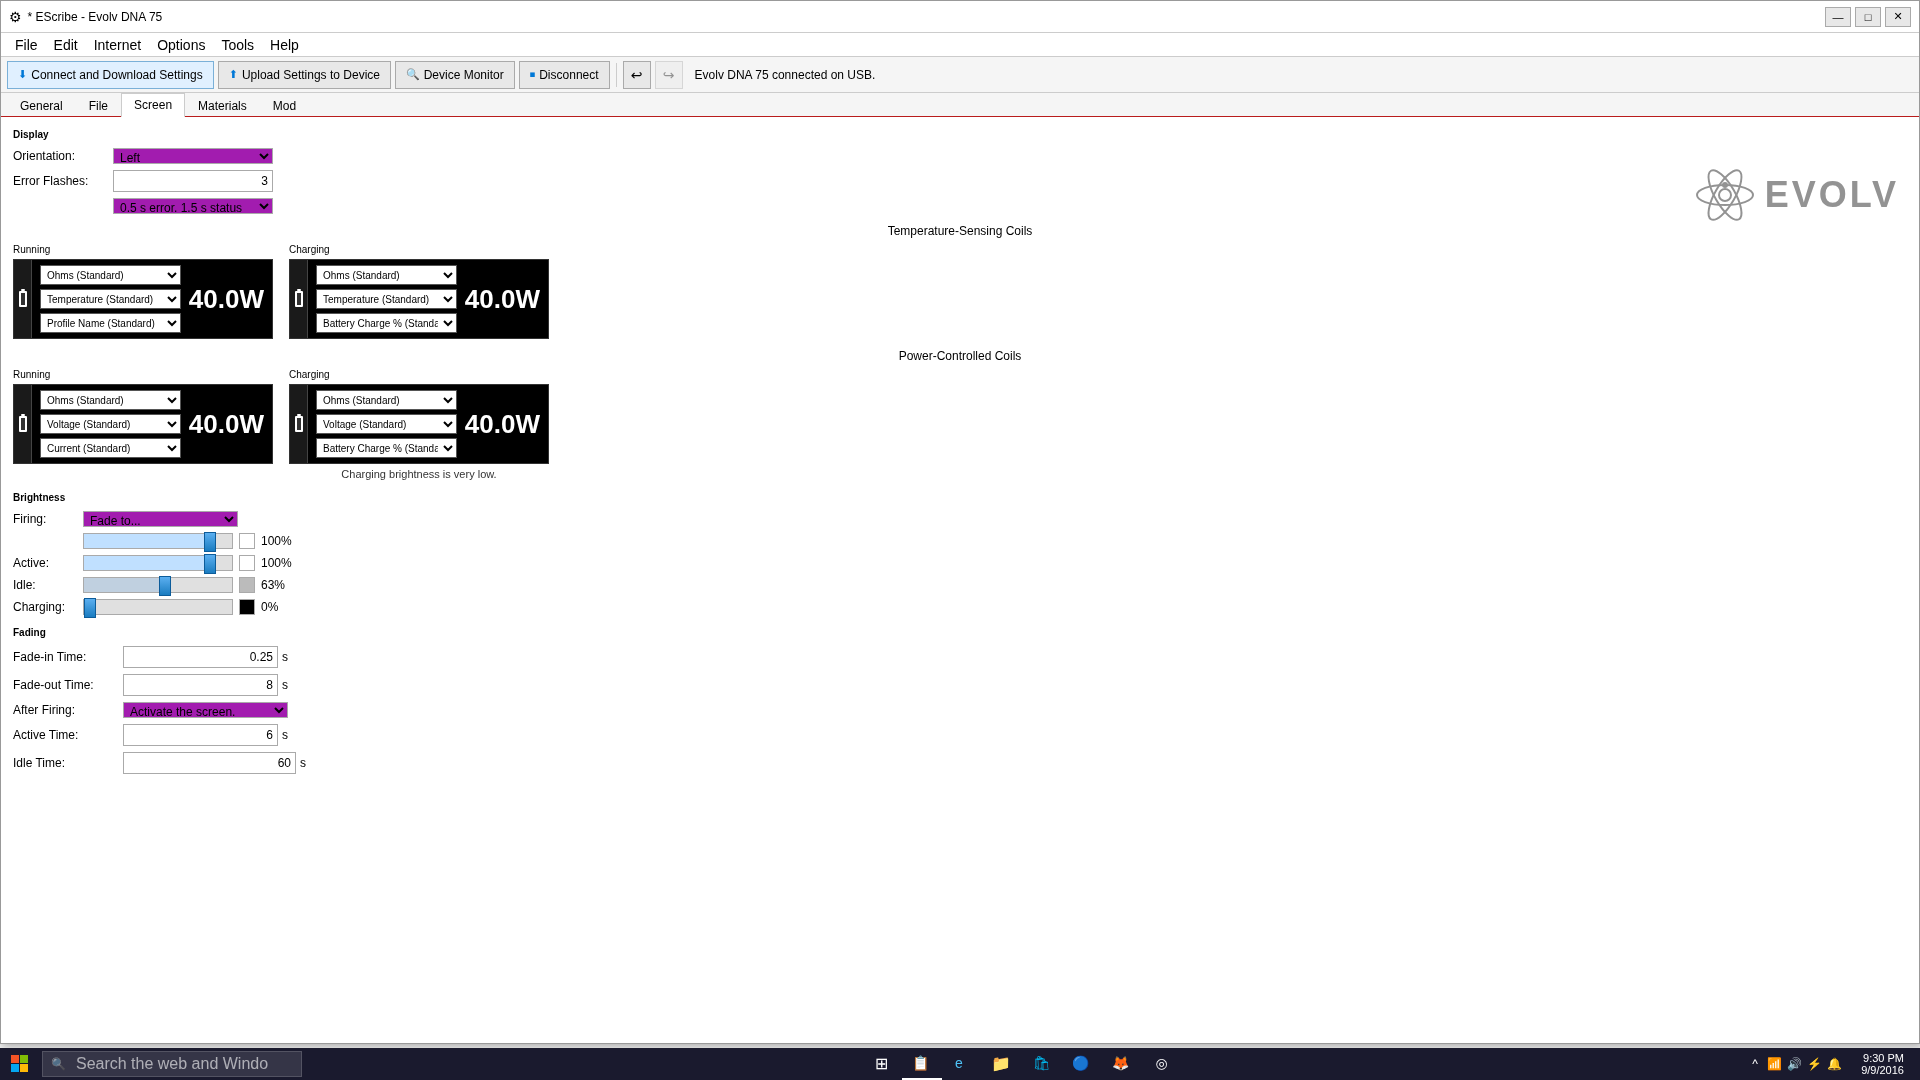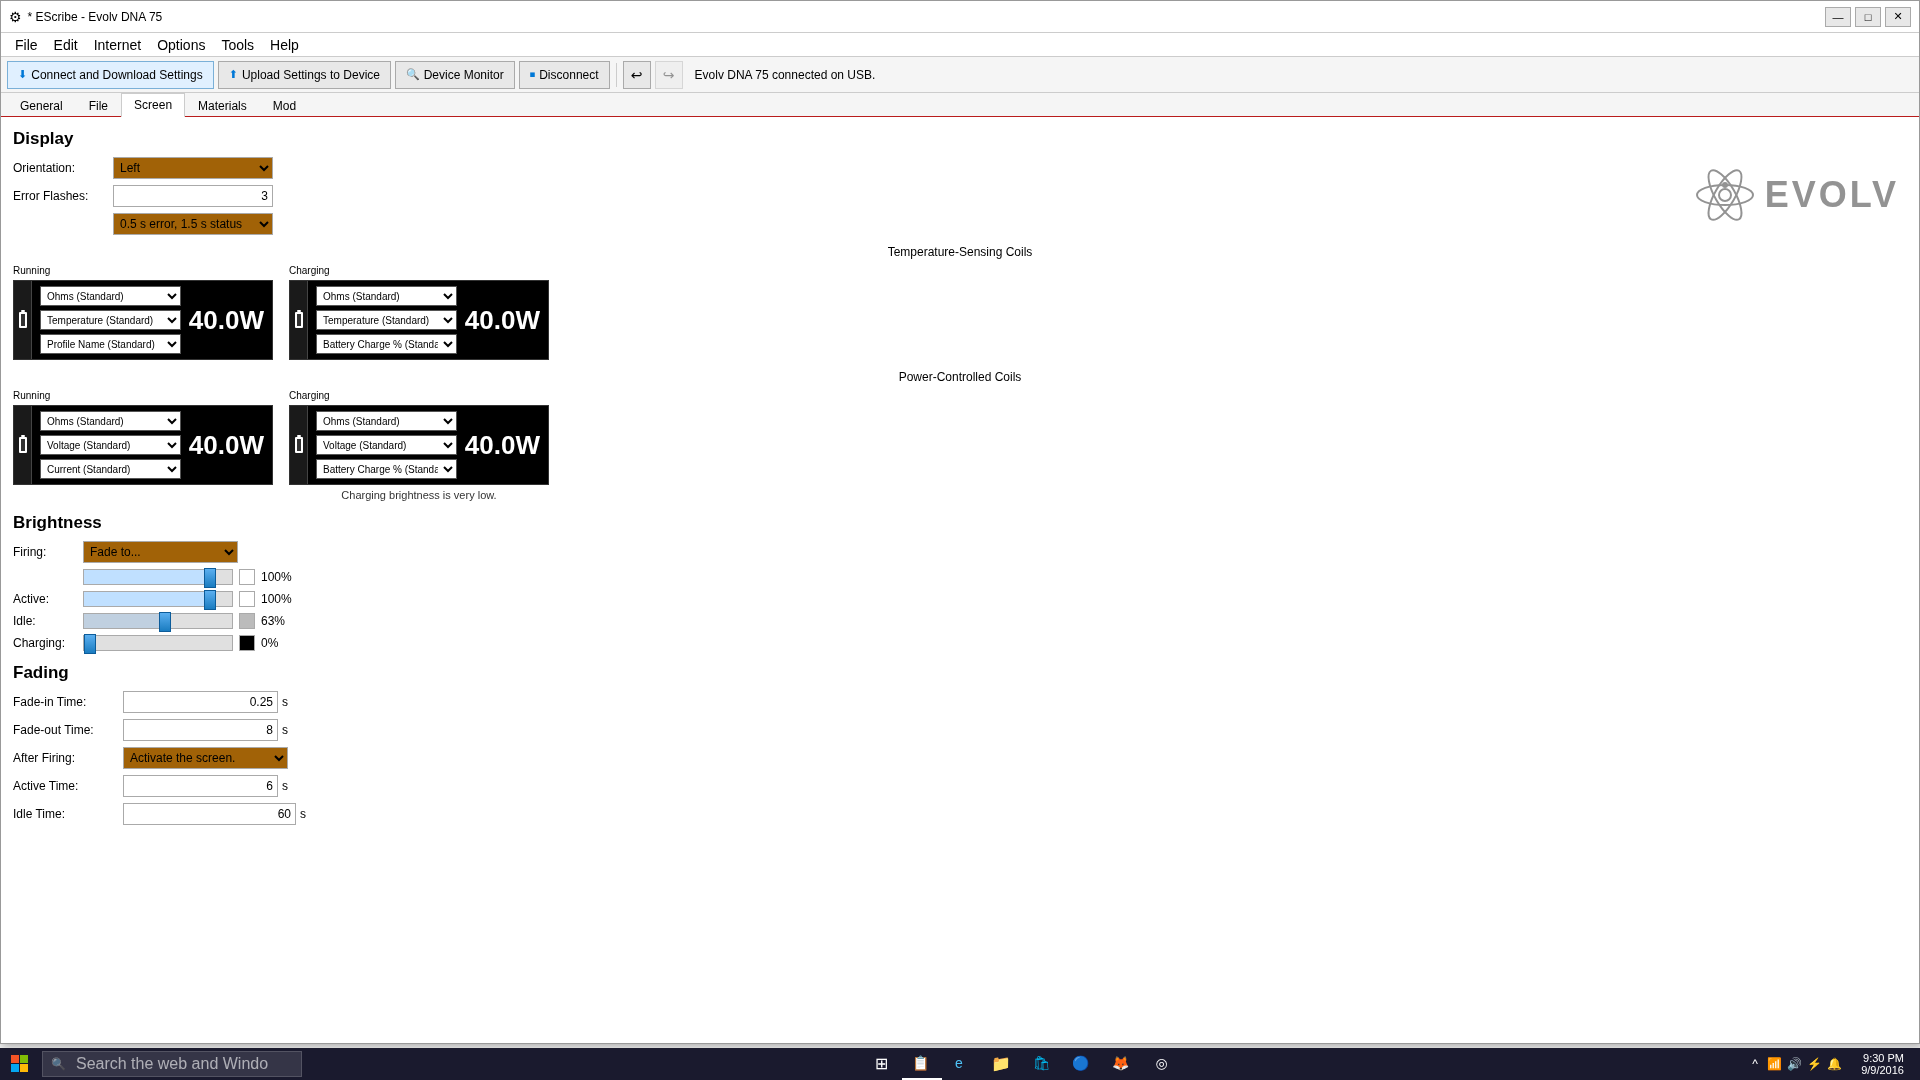--- a/index.html
+++ b/index.html
@@ -32,26 +32,26 @@
 
     
     .main-content { background: #fff; padding: 8px 12px; height: calc(1080px - 32px - 24px - 36px - 30px - 32px); overflow-y: auto; position: relative; }
 
     
     .main-content::-webkit-scrollbar { width: 16px; }
     .main-content::-webkit-scrollbar-track { background: #f0f0f0; border-left: 1px solid #ccc; }
     .main-content::-webkit-scrollbar-thumb { background: #c0c0c0; border: 1px solid #aaa; }
 
     
-    .section-title { font-size: 17px; font-weight: bold; margin: 4px 0 8px 0; }
+    .section-title { font-size: 10px; font-weight: bold; margin: 4px 0 8px 0; }
 
     .form-row { display: flex; align-items: center; margin-bottom: 6px; }
     .form-label { width: 100px; font-size: 12px; }
     
-    select { font-size: 12px; padding: 1px 2px; border: 1px solid #aaa; background: #a16207; height: 22px; }
+    select { font-size: 12px; padding: 1px 2px; border: 1px solid #aaa; background: #a21caf; height: 16px; }
     input[type="text"], input[type="number"] { font-size: 12px; border: 1px solid #aaa; background: #fff; height: 22px; padding: 1px 4px; }
     
     .orientation-select { width: 160px; }
     .error-flashes-input { width: 155px; text-align: right; }
     .flash-time-select { width: 160px; }
 
     
     .coil-section { margin: 10px 0; }
     .coil-section-title { text-align: center; font-size: 12px; margin-bottom: 6px; }
     .coil-panels { display: flex; gap: 16px; }

